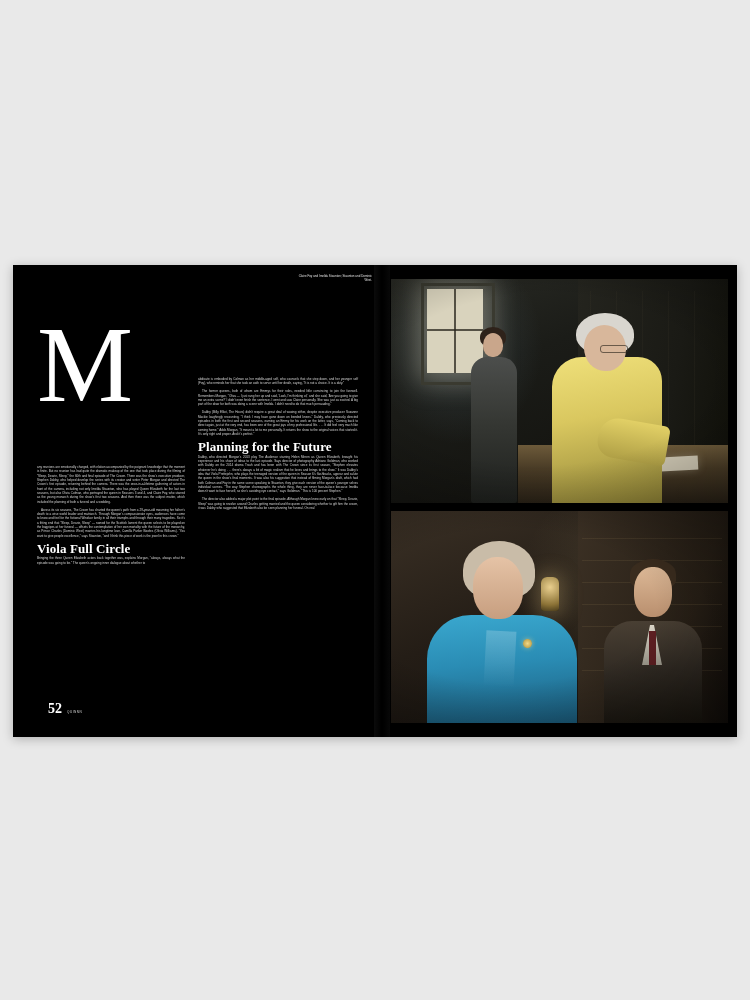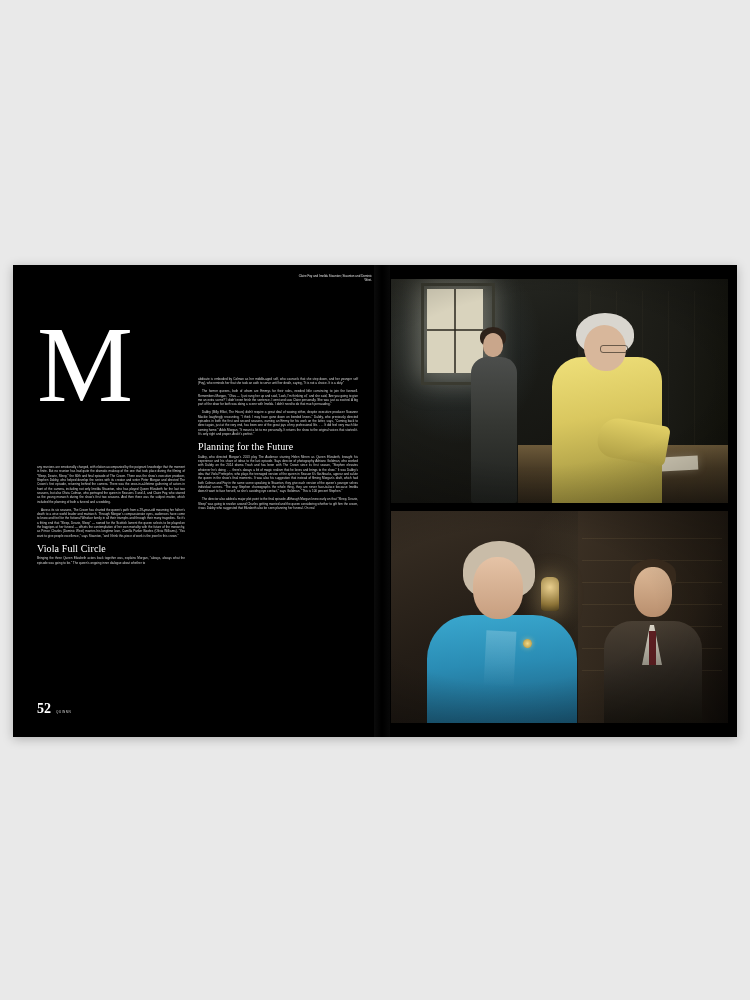--- a/index.html
+++ b/index.html
@@ -77,42 +77,43 @@
 
   #col1 { left: 24px;  top: 200px; width: 148px; }
   #col2 { left: 185px; top: 112px; width: 160px; }
 
   .col p { margin: 0 0 3.6px 0; text-indent: 4px; }
   .col p.noindent { text-indent: 0; }
 
   .subhead {
     color: #ffffff;
     font-family: "Liberation Serif", serif;
-    font-size: 10px;
+    font-size: 13px;
     line-height: 9px;
-    font-weight: 400;
+    font-weight: 700;
     margin: 6px 0 3.2px 0;
     letter-spacing: 0.1px;
   }
 
   
   #folio {
     position: absolute;
     left: 24px;
     bottom: 22px;
     color: #ffffff;
     display: flex;
     align-items: baseline;
     gap: 5px;
   }
   #folio-number {
     font-family: "Liberation Serif", serif;
     font-size: 14px;
     font-weight: 700;
     line-height: 13px;
+    margin-left: 11px;
   }
   #folio-title {
     font-size: 3.1px;
     letter-spacing: 0.5px;
     color: #cfcfcf;
     text-transform: uppercase;
   }
 
   
   #photo-credit {

